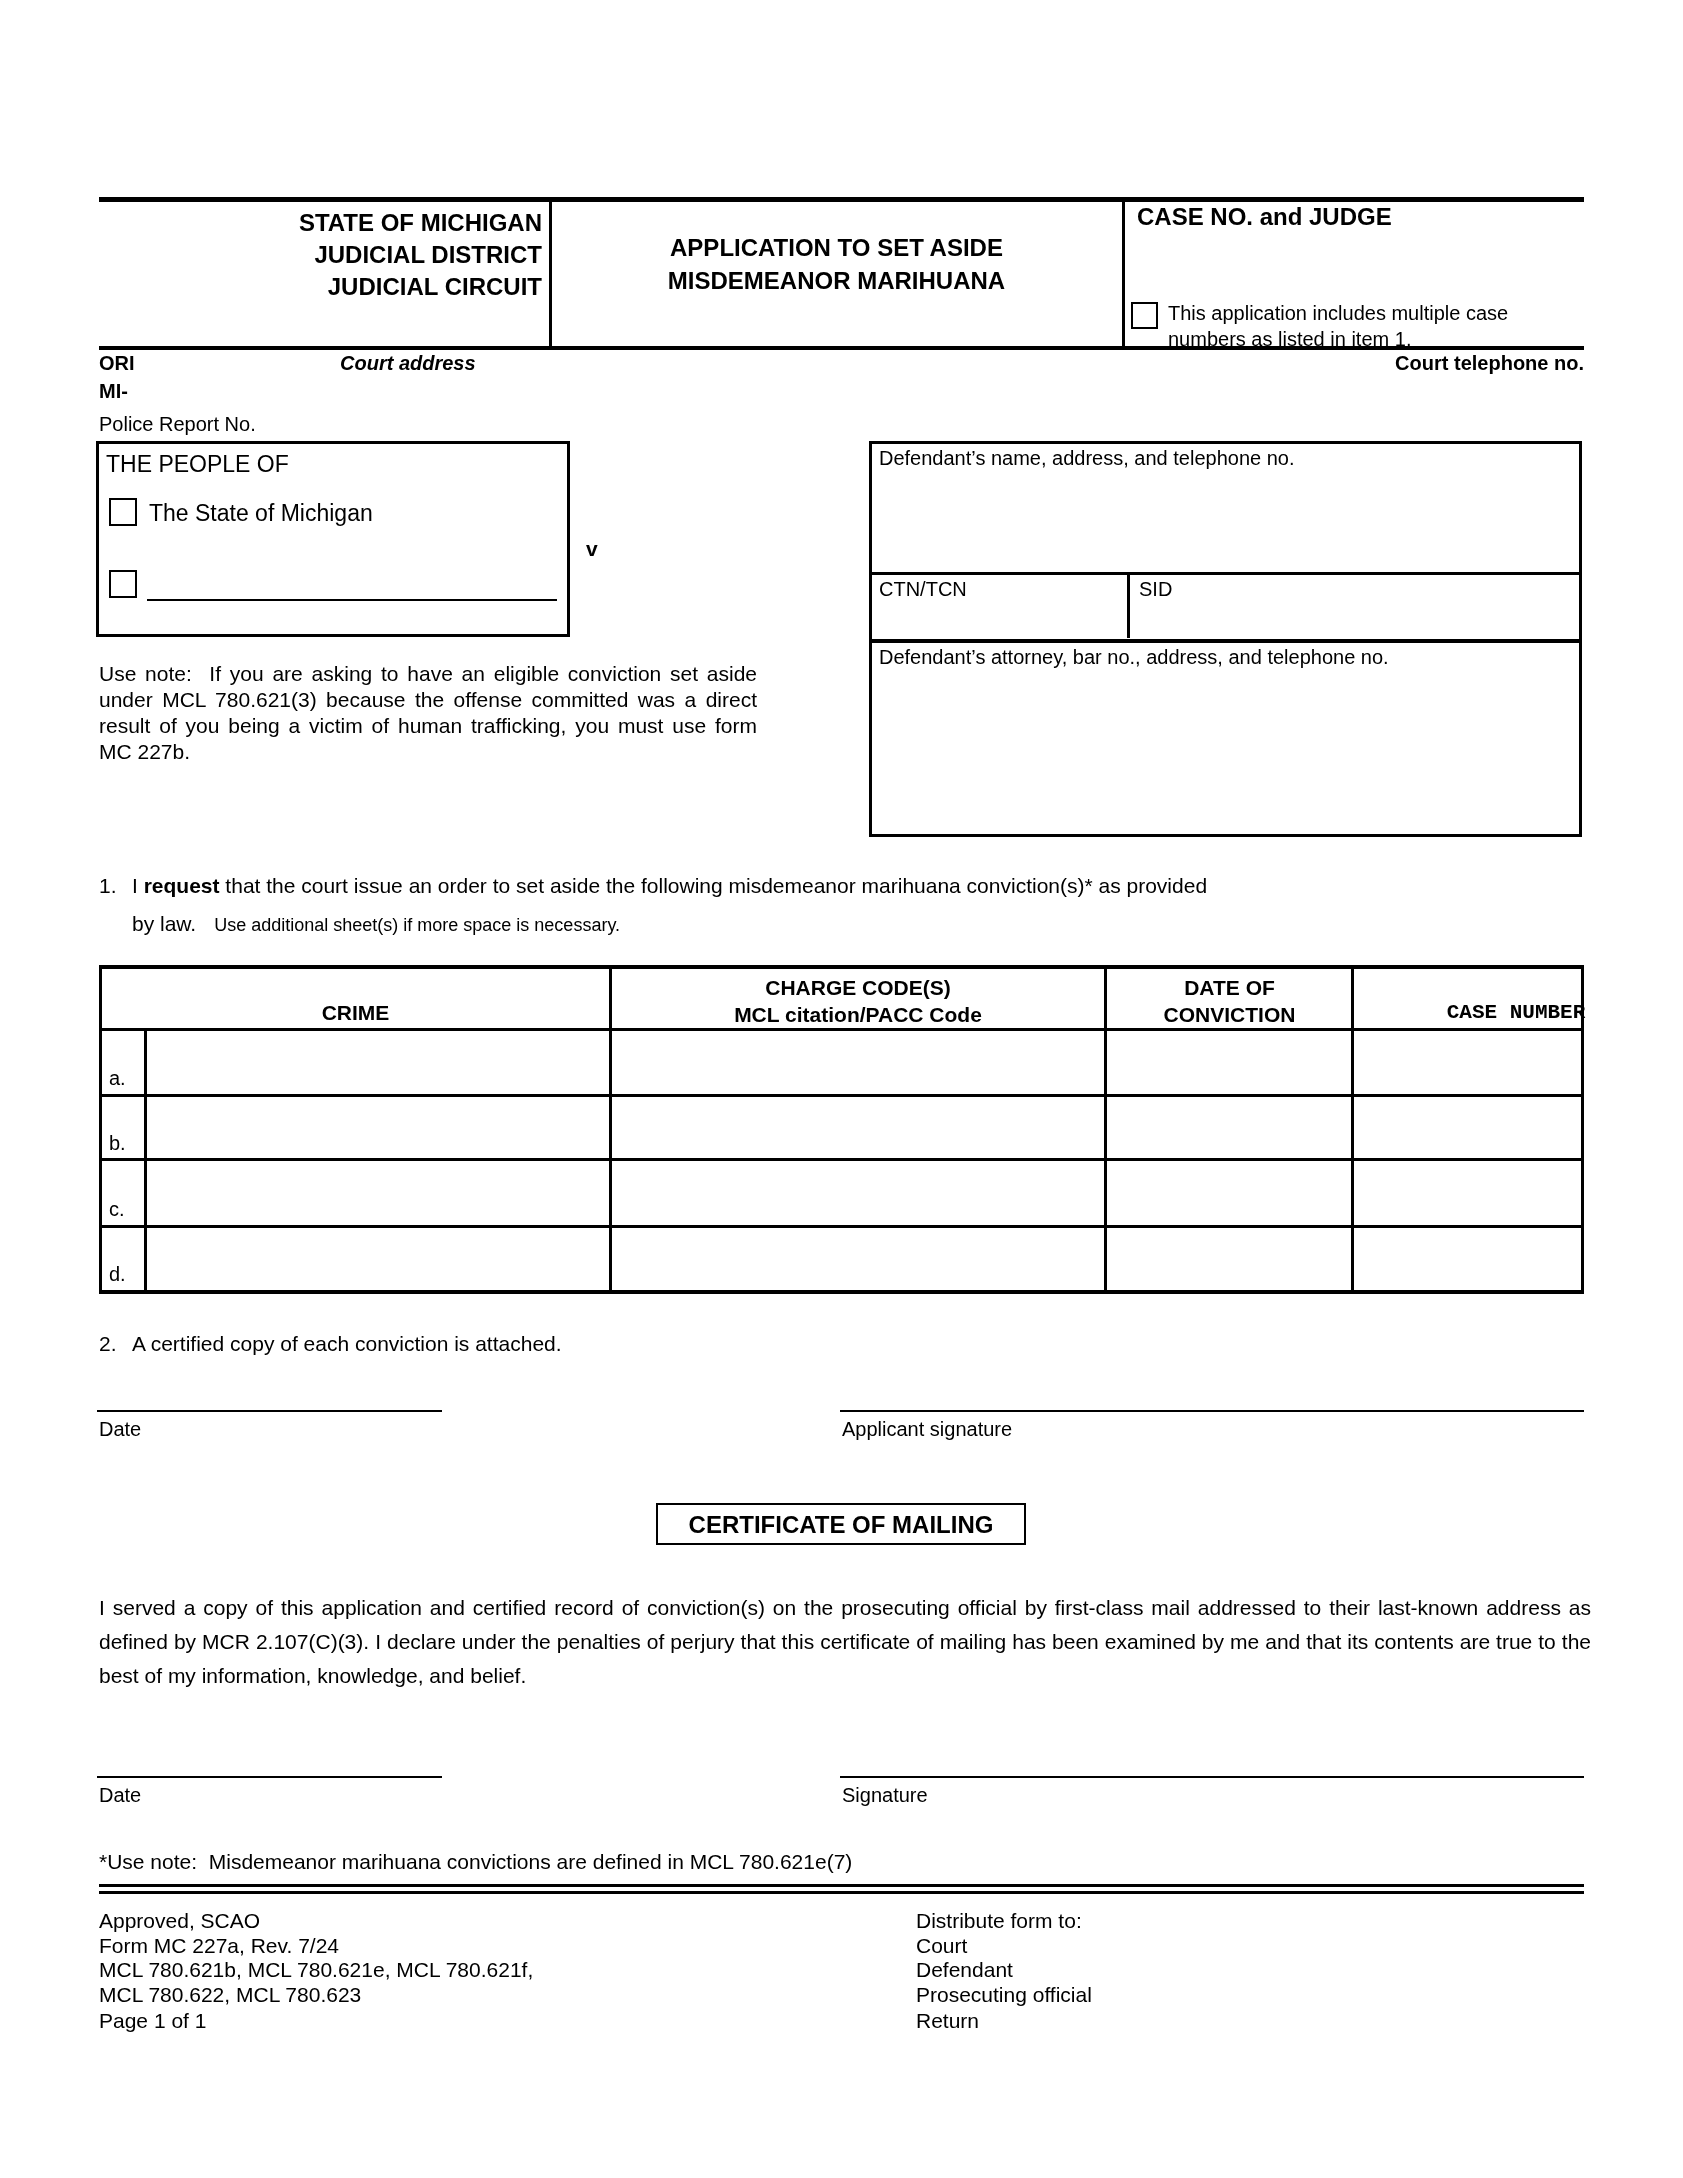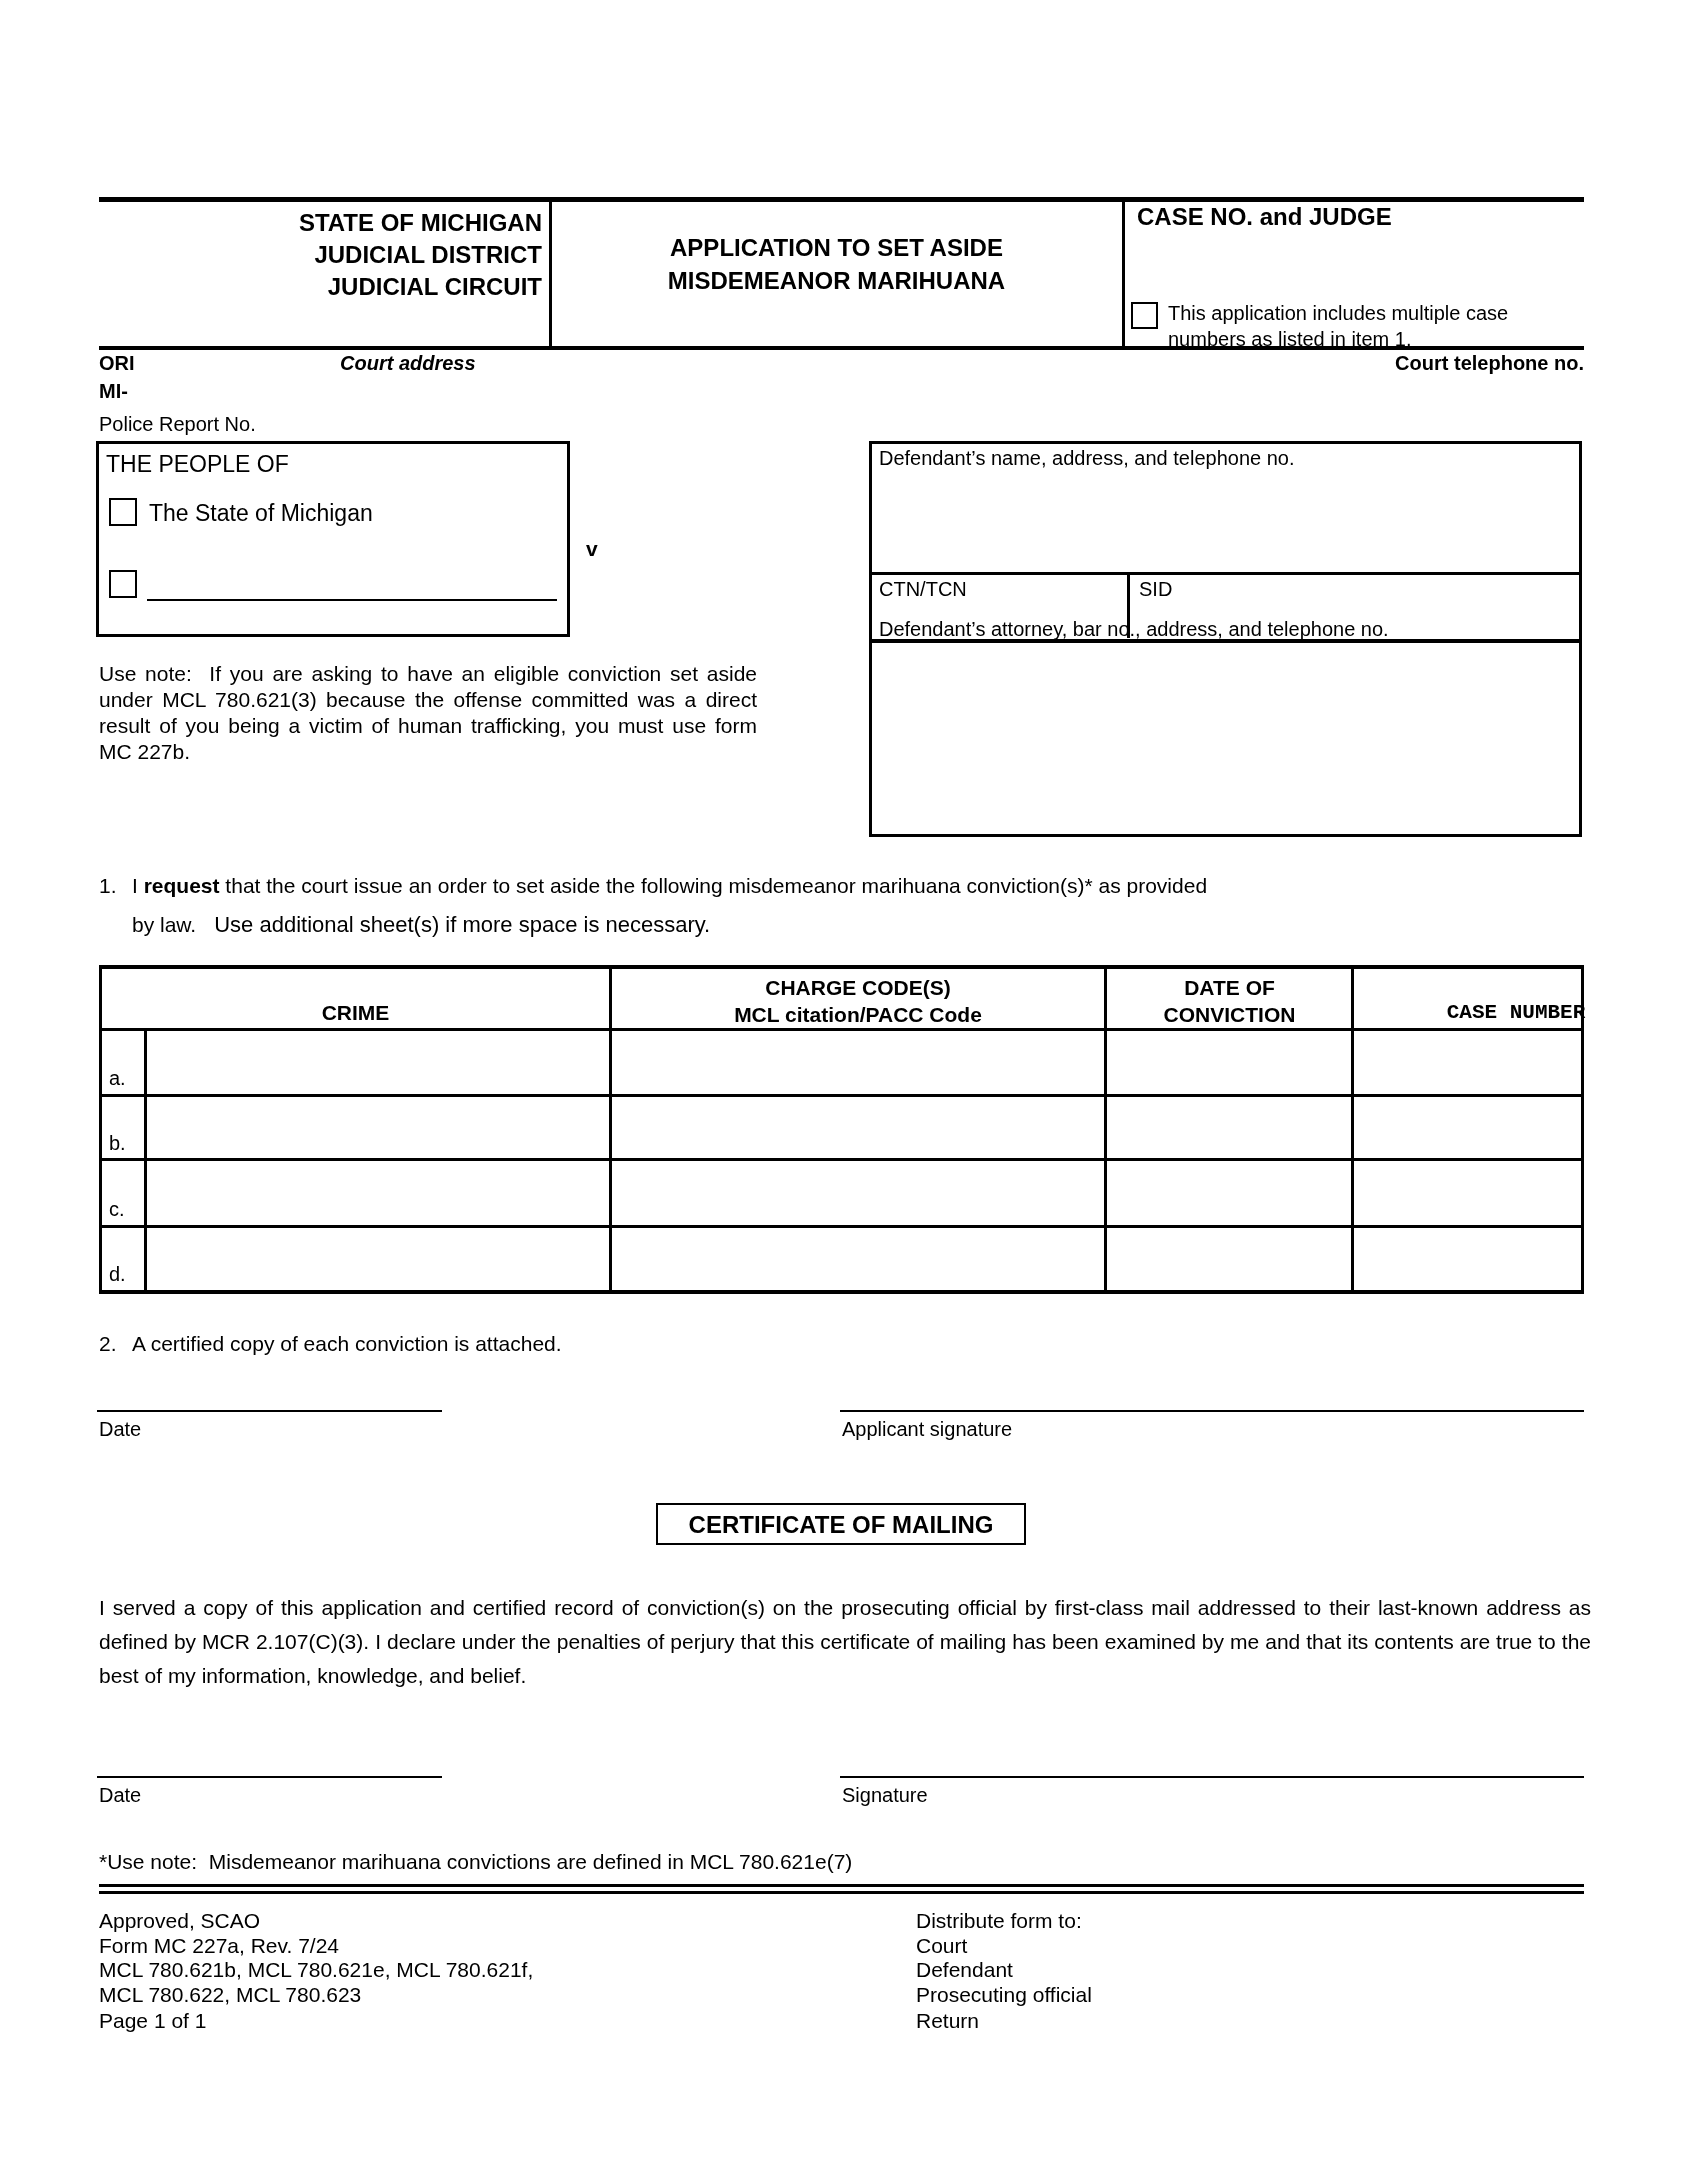--- a/index.html
+++ b/index.html
@@ -4,21 +4,21 @@
 <style>
   html,body{margin:0;padding:0;background:#ffffff;}
   .page{position:relative;width:1683px;height:2178px;background:#fff;color:#000;
         font-family:"Liberation Sans", sans-serif;overflow:hidden;}
   .abs{position:absolute;}
   .ln{position:absolute;background:#000;}
   .b{font-weight:700;}
   .ctr{text-align:center;}
   .rt{text-align:right;}
   .jst{text-align:justify;}
-  .f18{font-size:22px;}
+  .f18{font-size:18px;}
   .f19{font-size:21px;line-height:26px;}
   .f20{font-size:20px;}
   .f21{font-size:21px;}
   .f23{font-size:23px;}
   .f24{font-size:24px;}
   .cb{position:absolute;border:2px solid #000;background:#fff;box-sizing:border-box;}
   .box{position:absolute;border:3px solid #000;box-sizing:border-box;background:#fff;}
   .cell{position:absolute;}
 </style>
 </head>
@@ -68,21 +68,21 @@
   <div class="ln" style="left:869px;top:572px;width:713px;height:3px;"></div>
   <div class="ln" style="left:869px;top:639px;width:713px;height:4px;"></div>
   <div class="ln" style="left:1127px;top:572px;width:3px;height:66px;"></div>
 
   <div class="abs f20" style="left:879px;top:447px;">Defendant’s name, address, and telephone no.</div>
   <div class="cell" style="left:873px;top:475px;width:705px;height:94px;"></div>
   <div class="abs f20" style="left:879px;top:578px;">CTN/TCN</div>
   <div class="cell" style="left:980px;top:578px;width:144px;height:57px;"></div>
   <div class="abs f20" style="left:1139px;top:578px;">SID</div>
   <div class="cell" style="left:1188px;top:578px;width:386px;height:57px;"></div>
-  <div class="abs f20" style="left:879px;top:618px;text-align:right;">Defendant’s attorney, bar no., address, and telephone no.</div>
+  <div class="abs f20" style="left:879px;top:646px;text-align:right;">Defendant’s attorney, bar no., address, and telephone no.</div>
   <div class="cell" style="left:873px;top:675px;width:705px;height:156px;"></div>
 
   <div class="abs jst f19" style="left:99px;top:661px;width:658px;">Use note:&nbsp; If you are asking to have an eligible conviction set aside under MCL 780.621(3) because the offense committed was a direct result of you being a victim of human trafficking, you must use form MC 227b.</div>
 
   <div class="abs f21" style="left:99px;top:874px;">1.</div>
   <div class="abs f21" style="left:132px;top:874px;width:1406px;"><span>I </span><span class="b">request</span><span> that the court issue an order to set aside the following misdemeanor marihuana conviction(s)* as provided</span></div>
   <div class="abs" style="left:132px;top:912px;"><span class="f21">by law.</span><span class="f18" style="margin-left:18px;">Use additional sheet(s) if more space is necessary.</span></div>
 
   <div class="ln" style="left:99px;top:965px;width:1485px;height:4px;"></div>
   <div class="ln" style="left:99px;top:1028px;width:1485px;height:3px;"></div>

